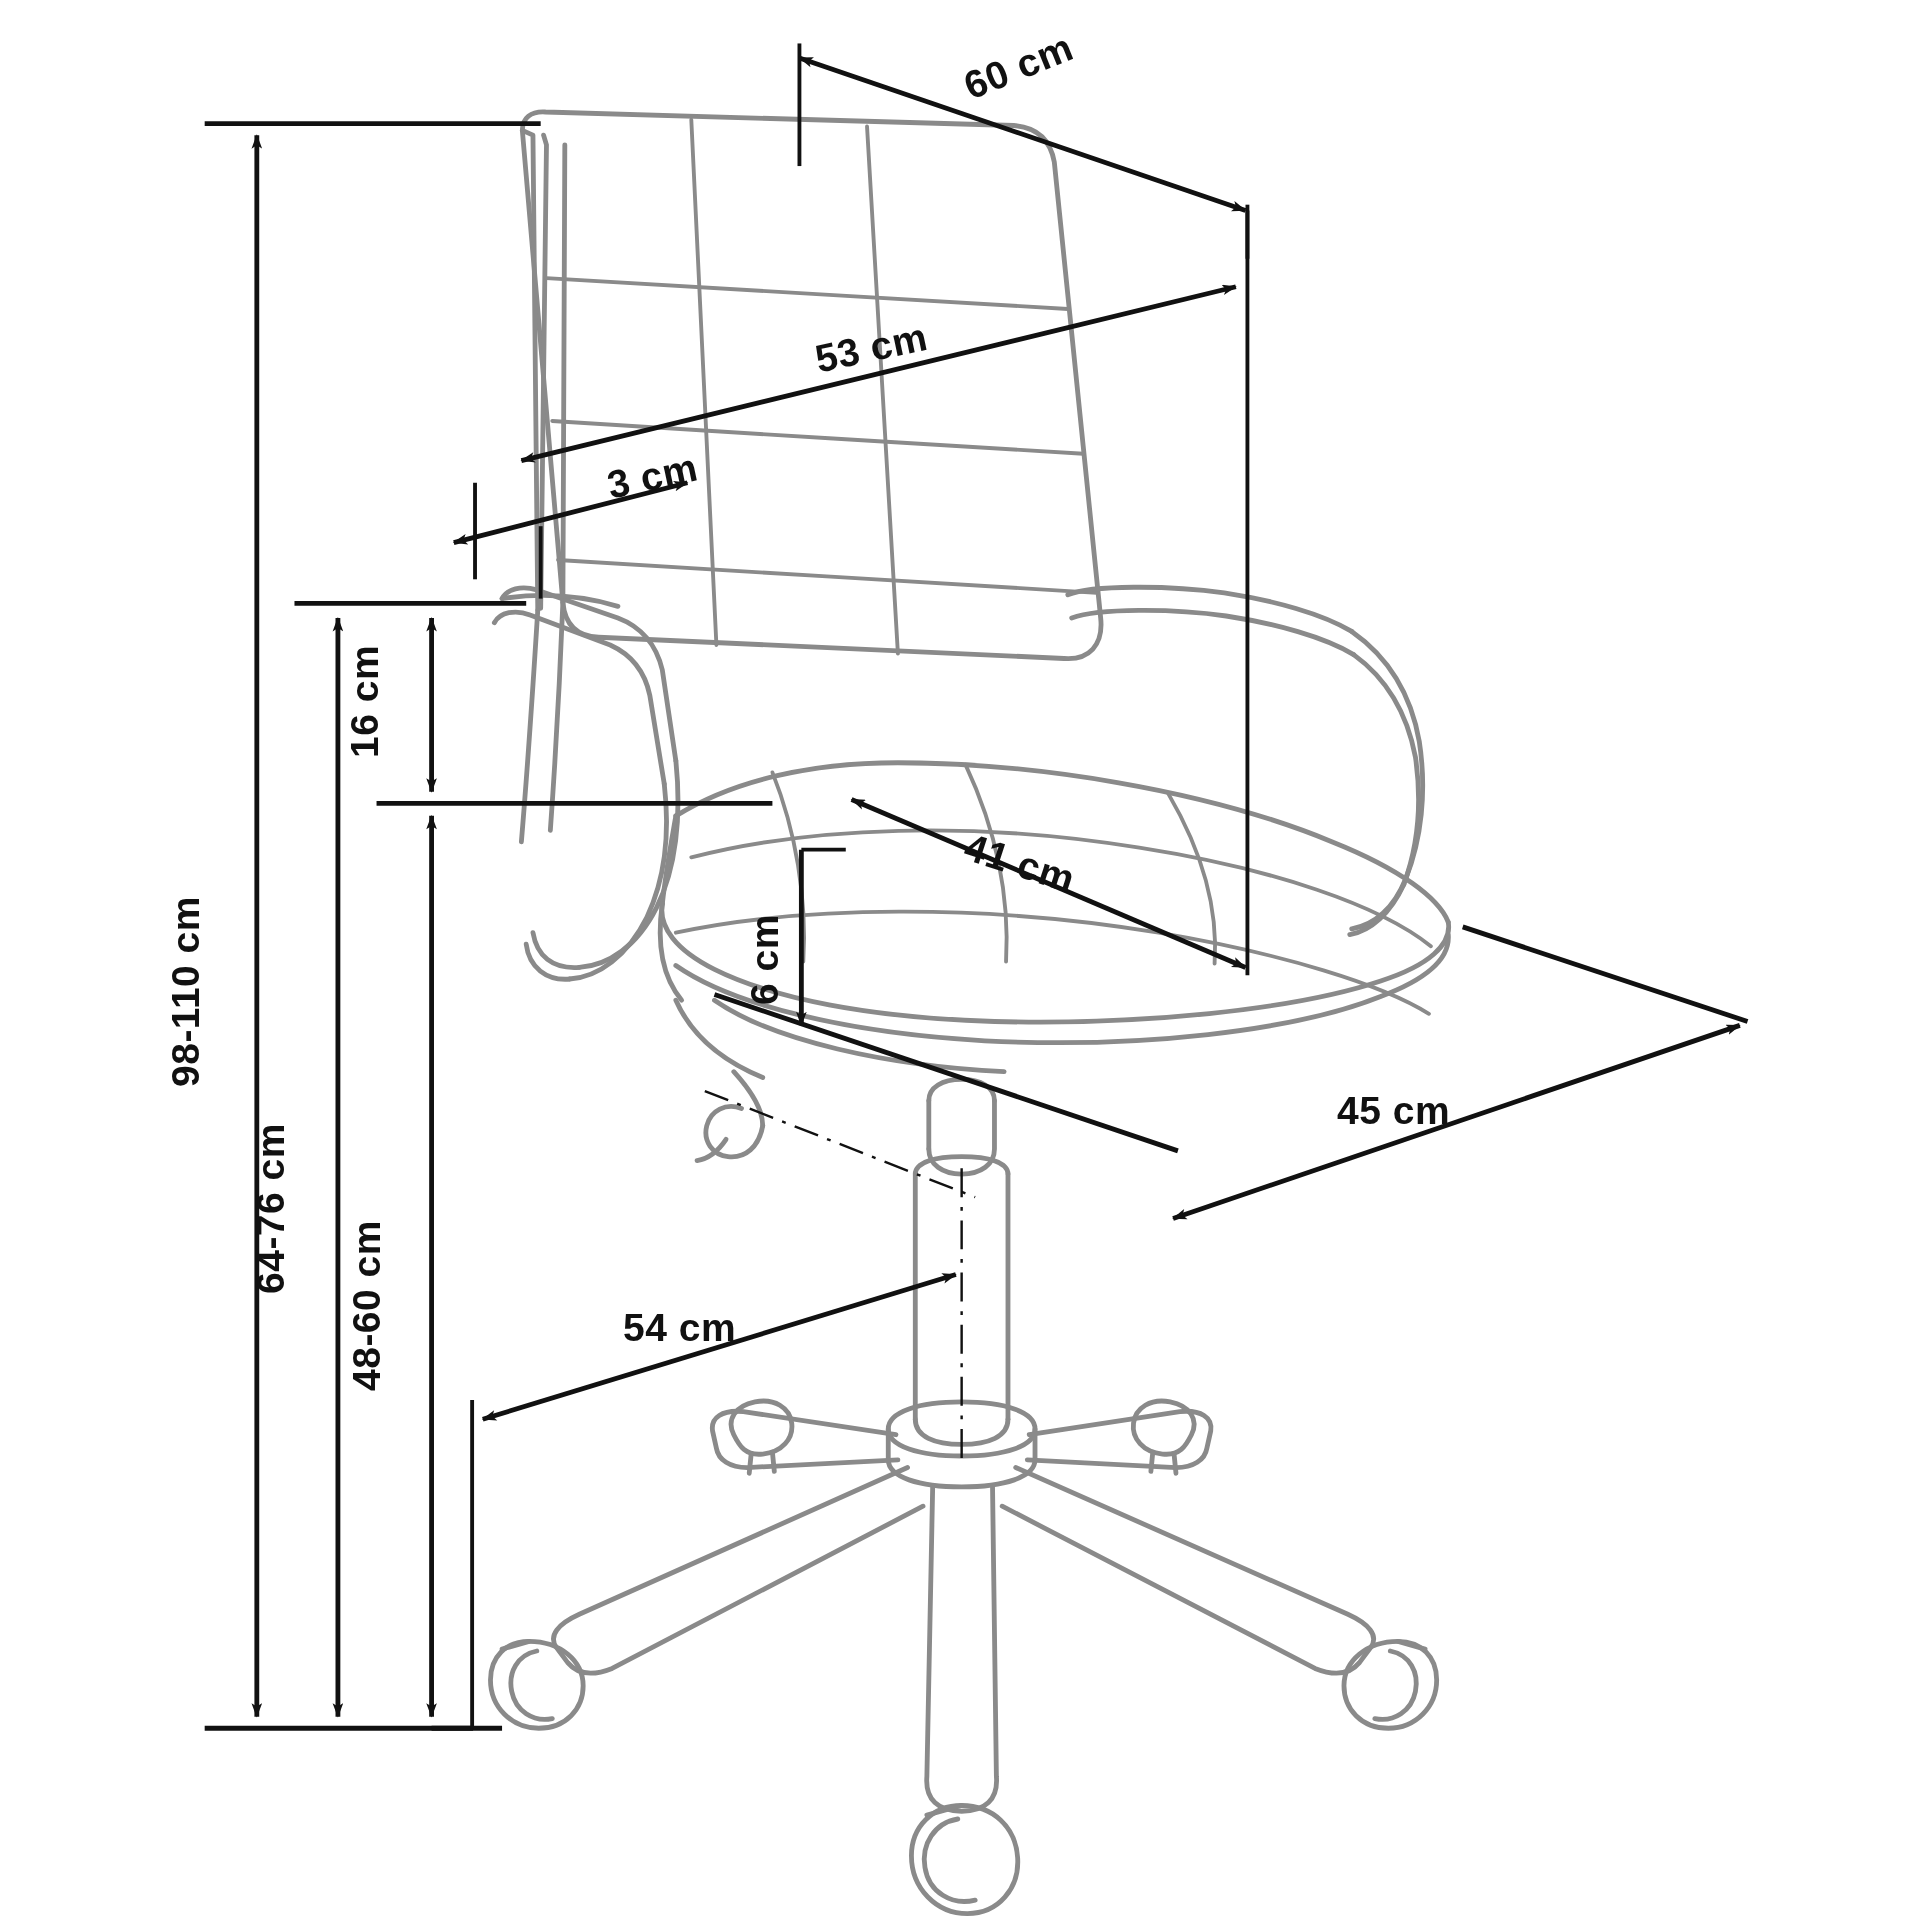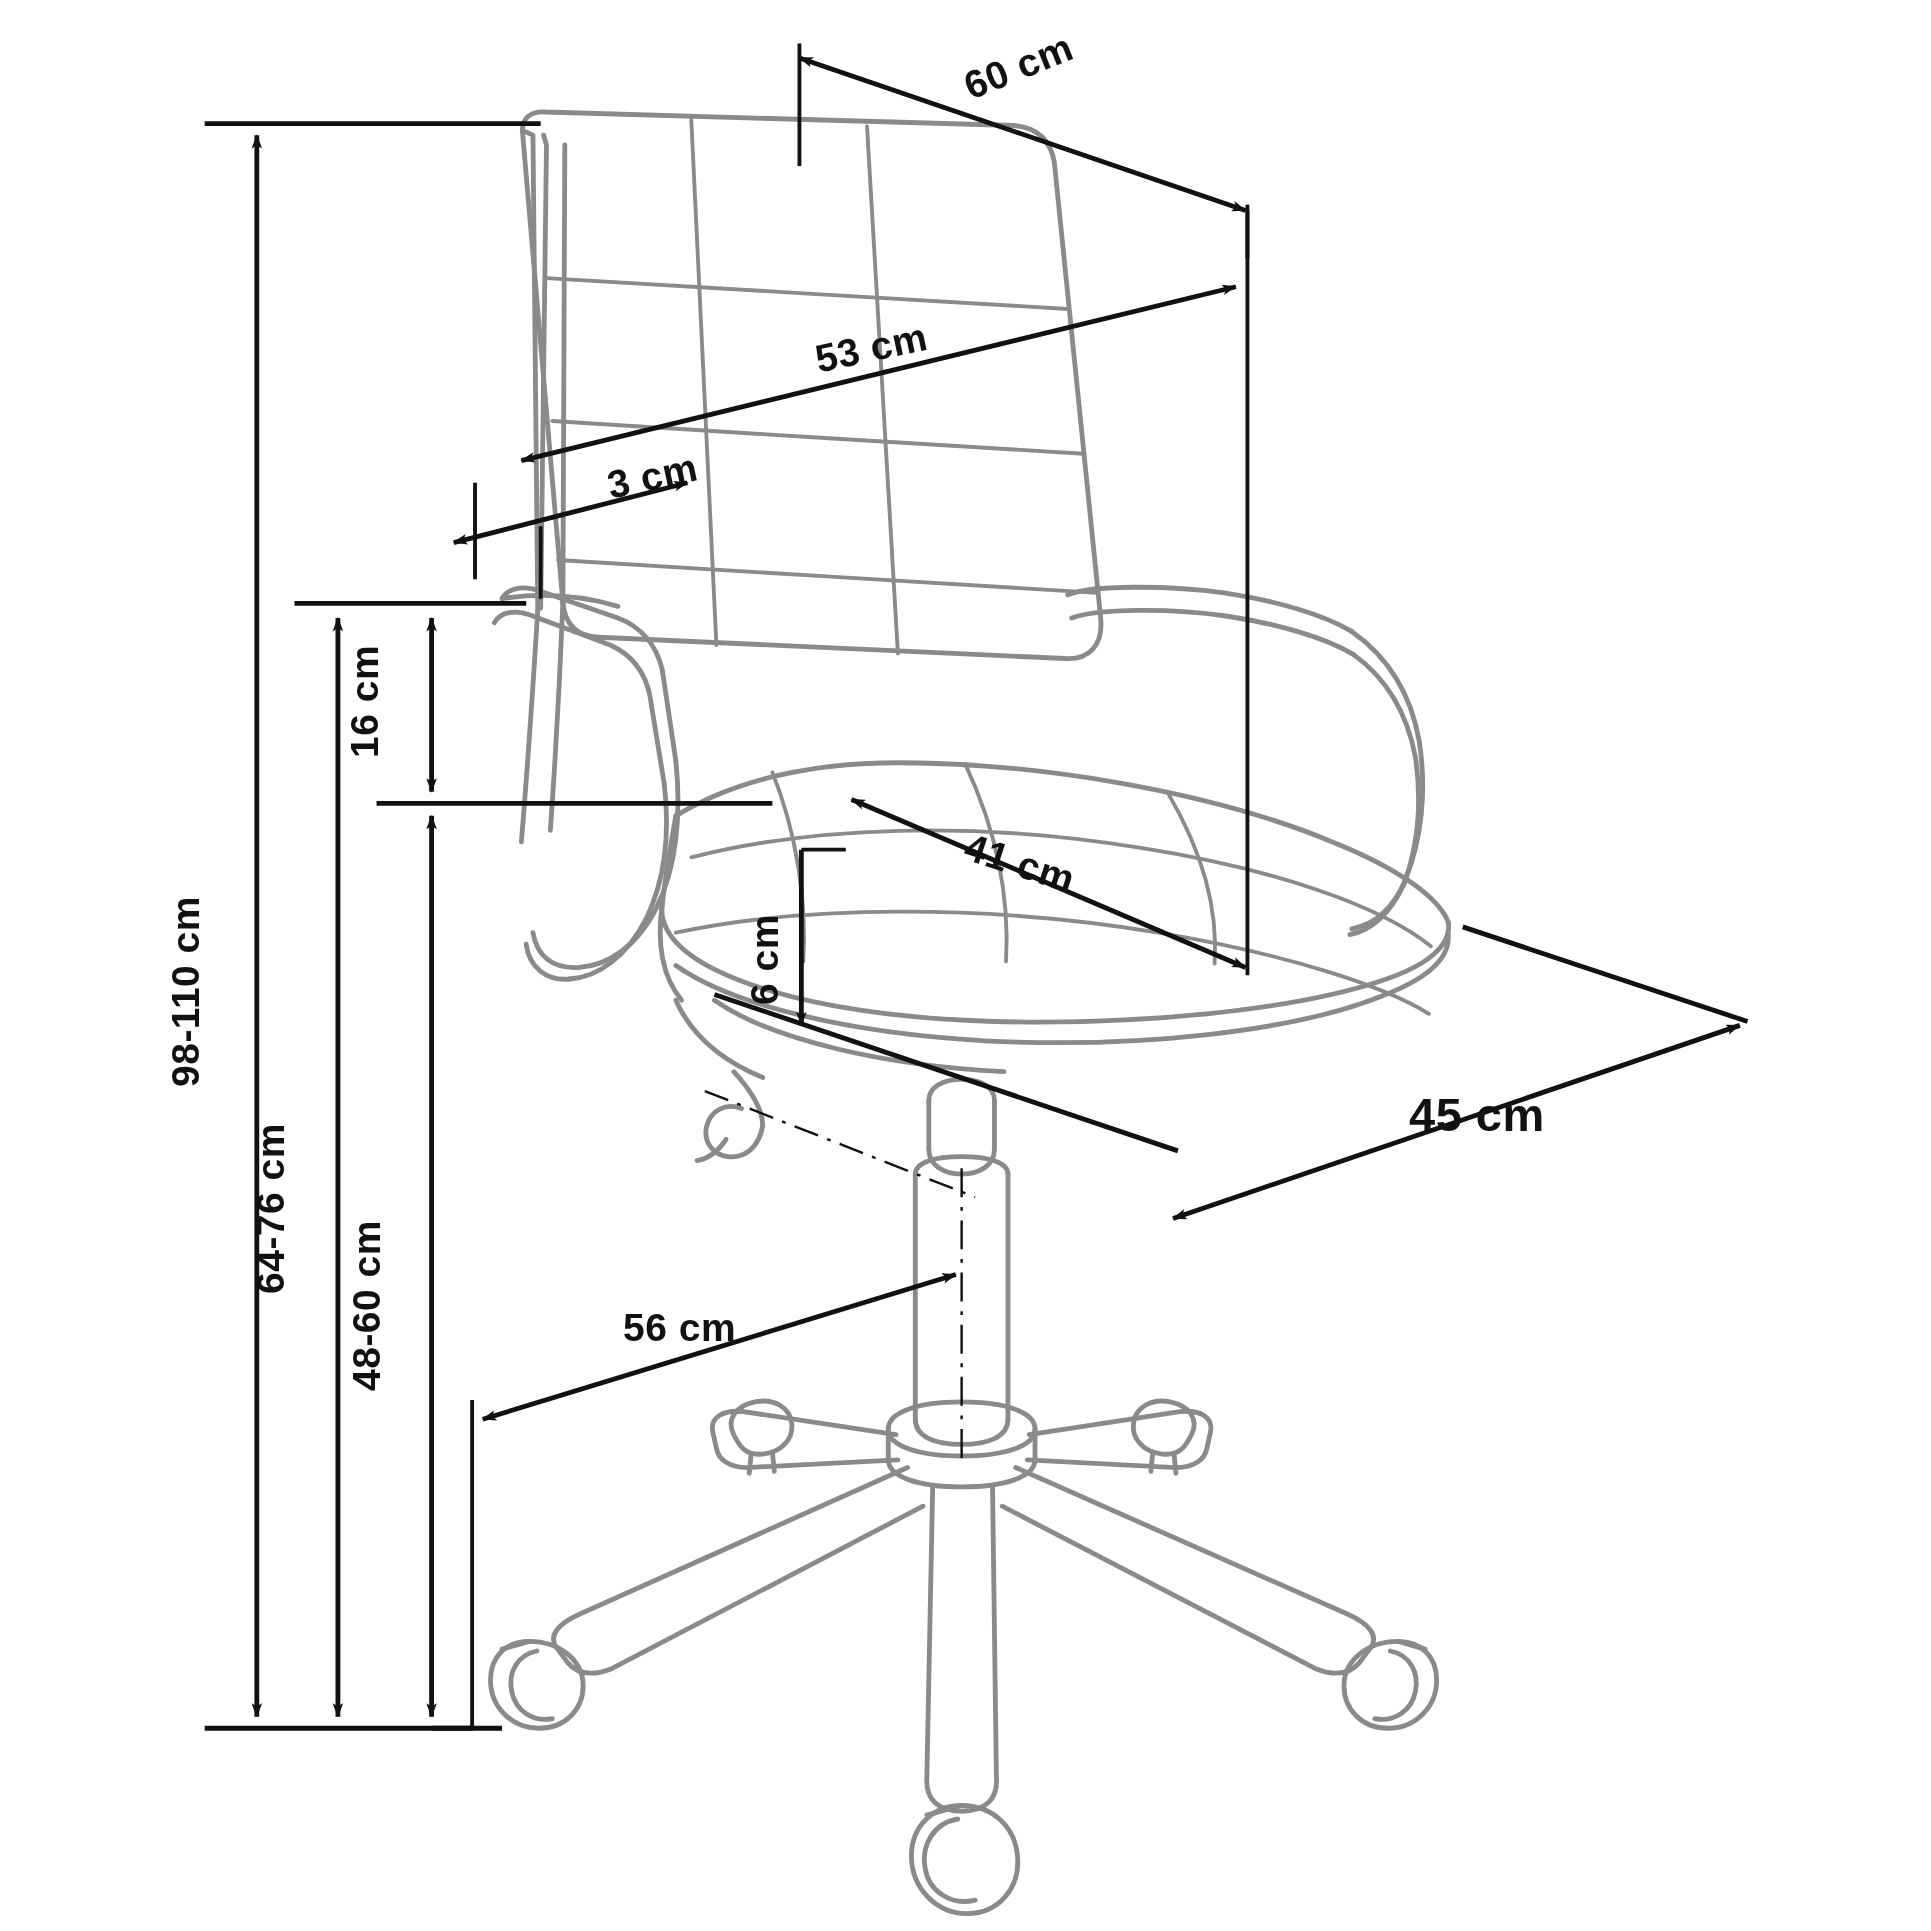--- a/index.html
+++ b/index.html
@@ -38,21 +38,21 @@
   }
   .lbl-60   { left: 966px; top: 68px;  font-size: 39px; transform: rotate(-22deg); transform-origin: left center; }
   .lbl-53   { left: 816px;  top: 340px; font-size: 39px; transform: rotate(-12deg); transform-origin: left center; }
   .lbl-3    { left: 608px;  top: 466px; font-size: 39px; transform: rotate(-12deg); transform-origin: left center; }
   .lbl-16   { left: 384px;  top: 719px; font-size: 39px; transform: rotate(-90deg); transform-origin: left bottom; }
   .lbl-98   { left: 205px;  top: 1048px; font-size: 39px; transform: rotate(-90deg); transform-origin: left bottom; }
   .lbl-6476 { left: 290px;  top: 1255px; font-size: 39px; transform: rotate(-90deg); transform-origin: left bottom; }
   .lbl-4860 { left: 386px;  top: 1352px; font-size: 39px; transform: rotate(-90deg); transform-origin: left bottom; }
   .lbl-41   { left: 966px; top: 826px; font-size: 39px; transform: rotate(18deg); transform-origin: left center; }
   .lbl-6    { left: 784px;  top: 966px; font-size: 39px; transform: rotate(-90deg); transform-origin: left bottom; }
-  .lbl-45   { left: 1409px; top: 1091px; font-size: 47px; transform: rotate(0deg); transform-origin: left center; }
+  .lbl-45   { left: 1337px; top: 1091px; font-size: 39px; transform: rotate(0deg); transform-origin: left center; }
   .lbl-32   { left: 623px;  top: 1308px; font-size: 39px; transform: rotate(0deg); transform-origin: left center; }
 </style>
 </head>
 <body>
 
 <div id="stage">
 
   <svg id="drawing" viewBox="0 0 2000 2000" xmlns="http://www.w3.org/2000/svg">
 
     <defs>
@@ -272,16 +272,16 @@
   <div class="dim-label lbl-60">60 cm</div>
   <div class="dim-label lbl-53">53 cm</div>
   <div class="dim-label lbl-3">3 cm</div>
   <div class="dim-label lbl-16">16 cm</div>
   <div class="dim-label lbl-98">98-110 cm</div>
   <div class="dim-label lbl-6476">64-76 cm</div>
   <div class="dim-label lbl-4860">48-60 cm</div>
   <div class="dim-label lbl-41">41 cm</div>
   <div class="dim-label lbl-6">6 cm</div>
   <div class="dim-label lbl-45">45 cm</div>
-  <div class="dim-label lbl-32">56 cm</div>
+  <div class="dim-label lbl-32">54 cm</div>
 
 </div>
 
 
 </body></html>

